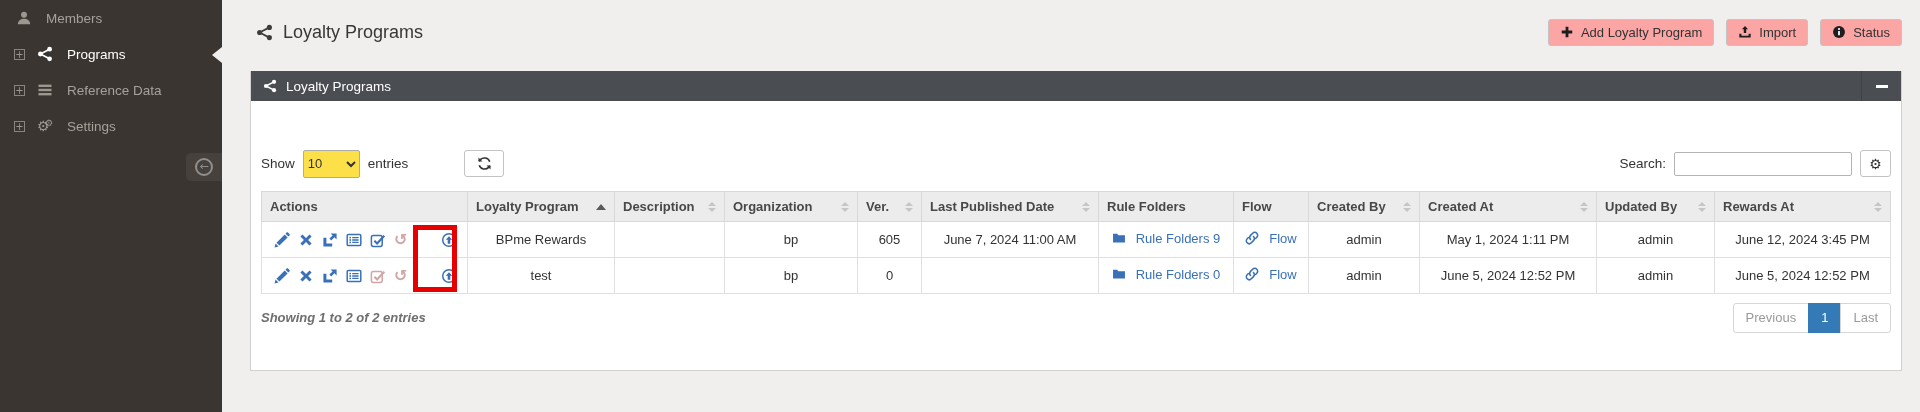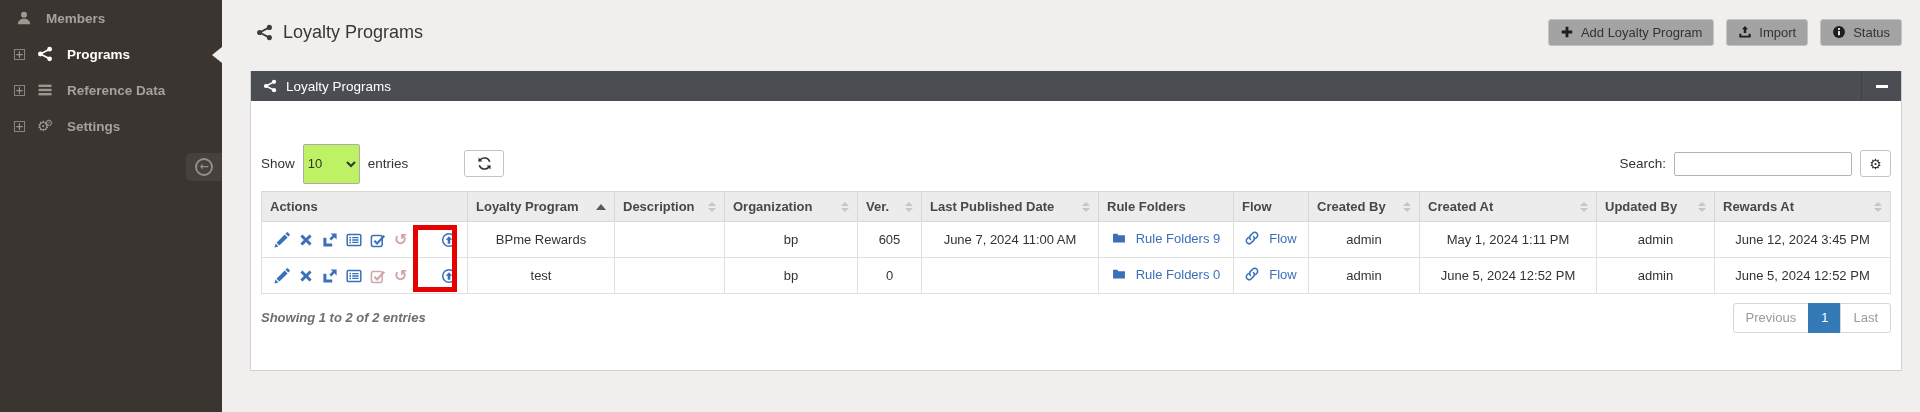--- a/index.html
+++ b/index.html
@@ -5,54 +5,54 @@
   :root{
     --blue:#3a70b8; --active-page:#337ab7; --disabled:#d0a6a6; --red:#e60000;
     --sidebar-bg:#3a3531; --panel-head:#4a4d52; --page-bg:#f0efed;
   }
   *{box-sizing:border-box;margin:0;padding:0;}
   html,body{background:#888;}
   body{font-family:"Liberation Sans","DejaVu Sans",sans-serif;}
   .screen{position:relative;width:1920px;height:412px;background:var(--page-bg);overflow:hidden;}
 
   
-  .sidebar{position:absolute;left:0;top:0;width:222px;height:412px;background:var(--sidebar-bg);font-weight:bold;}
+  .sidebar{position:absolute;left:0;top:0;width:222px;height:412px;background:var(--sidebar-bg);}
   .side-item{display:flex;align-items:center;height:36px;padding-left:14px;color:#a7a19b;font-size:13.5px;cursor:pointer;}
   .side-item .expander{width:11px;height:11px;border:1px solid #8a847e;color:#9a948d;font-size:10px;line-height:9px;text-align:center;margin-right:10px;flex:0 0 auto;font-family:"DejaVu Sans",sans-serif;}
   .side-item .si-icon{width:20px;display:flex;justify-content:center;color:#9d9790;font-size:16px;}
   .side-item .si-label{margin-left:12px;white-space:nowrap;}
   .side-item.active{color:#fff;}
   .side-item.active .si-icon{color:#fff;}
   .side-item.no-exp .si-icon{width:20px;}
   .side-item.no-exp{padding-left:14px;}
   .active-arrow{position:absolute;left:212px;top:47px;width:0;height:0;border-top:8px solid transparent;border-bottom:8px solid transparent;border-right:10px solid var(--page-bg);}
   .collapse-btn{margin-top:9px;margin-left:186px;width:36px;height:28px;background:#46413d;border-radius:5px 0 0 5px;display:flex;align-items:center;justify-content:center;cursor:pointer;}
   .collapse-btn .circ{width:18px;height:18px;border:2px solid #8f8f8f;border-radius:50%;color:#8f8f8f;font-size:11px;line-height:14px;text-align:center;font-family:"DejaVu Sans",sans-serif;}
 
   
   .main{position:absolute;left:222px;top:0;right:0;bottom:0;margin-left:12px;}
   .page-header{position:absolute;left:22px;right:18px;top:17px;height:30px;display:flex;align-items:center;justify-content:space-between;}
   .page-title-wrap{display:flex;align-items:center;gap:10px;color:#373737;}
   .page-title{font-size:18px;font-weight:400;color:#373737;}
   .page-actions{display:flex;gap:12px;}
-  .btn{display:flex;align-items:center;gap:7px;height:27px;padding:0 11px;background:#a3a3a3;border:1px solid #c3c3c3;border-radius:3px;font-size:13px;color:#333;cursor:pointer;font-family:inherit;}
+  .btn{display:flex;align-items:center;gap:7px;height:27px;padding:0 11px;background:#fca5a5;border:1px solid #c3c3c3;border-radius:3px;font-size:13px;color:#333;cursor:pointer;font-family:inherit;}
   .btn svg{display:block;}
 
   
   .panel{position:absolute;left:16px;right:18px;top:71px;height:300px;background:#fff;border:1px solid #d2d1d0;border-top:none;}
   .panel-header{height:30px;background:var(--panel-head);display:flex;align-items:center;color:#fff;font-size:13.5px;padding-left:12px;gap:9px;}
   .panel-header .spacer{flex:1;}
   .panel-collapse{width:40px;height:30px;border-left:1px solid #3e4146;display:flex;align-items:center;justify-content:center;cursor:pointer;background:transparent;border-top:none;border-right:none;border-bottom:none;}
   .panel-collapse .dash{width:12px;height:3px;background:#fff;}
   .panel-body{height:268px;padding:0 10px;position:relative;overflow:hidden;}
 
   
   .controls{margin-top:49px;display:flex;align-items:center;justify-content:space-between;height:27px;}
   .controls .left,.controls .right{display:flex;align-items:center;gap:8px;font-size:13.5px;color:#333;}
-  .page-size{height:40px;width:57px;border:1px solid #ababab;border-radius:2px;font-size:13px;color:#333;font-family:inherit;background:#bef264;}
+  .page-size{height:28px;width:57px;border:1px solid #ababab;border-radius:2px;font-size:13px;color:#333;font-family:inherit;background:#fde047;}
   .refresh-btn{margin-left:48px;width:40px;height:27px;background:#fff;border:1px solid #c3c3c3;border-radius:3px;display:flex;align-items:center;justify-content:center;cursor:pointer;}
   .search-input{width:178px;height:24px;border:1px solid #b4b4b4;border-radius:2px;padding:0 6px;font-size:13px;font-family:inherit;background:#fff;}
   .gear-btn{width:31px;height:27px;background:#fff;border:1px solid #c3c3c3;border-radius:3px;display:flex;align-items:center;justify-content:center;cursor:pointer;font-size:14px;color:#333;font-family:"DejaVu Sans",sans-serif;}
 
   
   table{margin-top:14px;width:100%;border-collapse:collapse;table-layout:fixed;font-size:13px;color:#333;}
   th,td{border:1px solid #e0e0e0;text-align:center;overflow:hidden;white-space:nowrap;}
   thead th{background:#ececec;border-color:#d8d8d8;font-weight:bold;color:#484848;padding:0 8px;height:30px;}
   .th-wrap{display:flex;align-items:center;justify-content:space-between;gap:4px;}
   tbody td{height:36px;padding:0 8px;}

